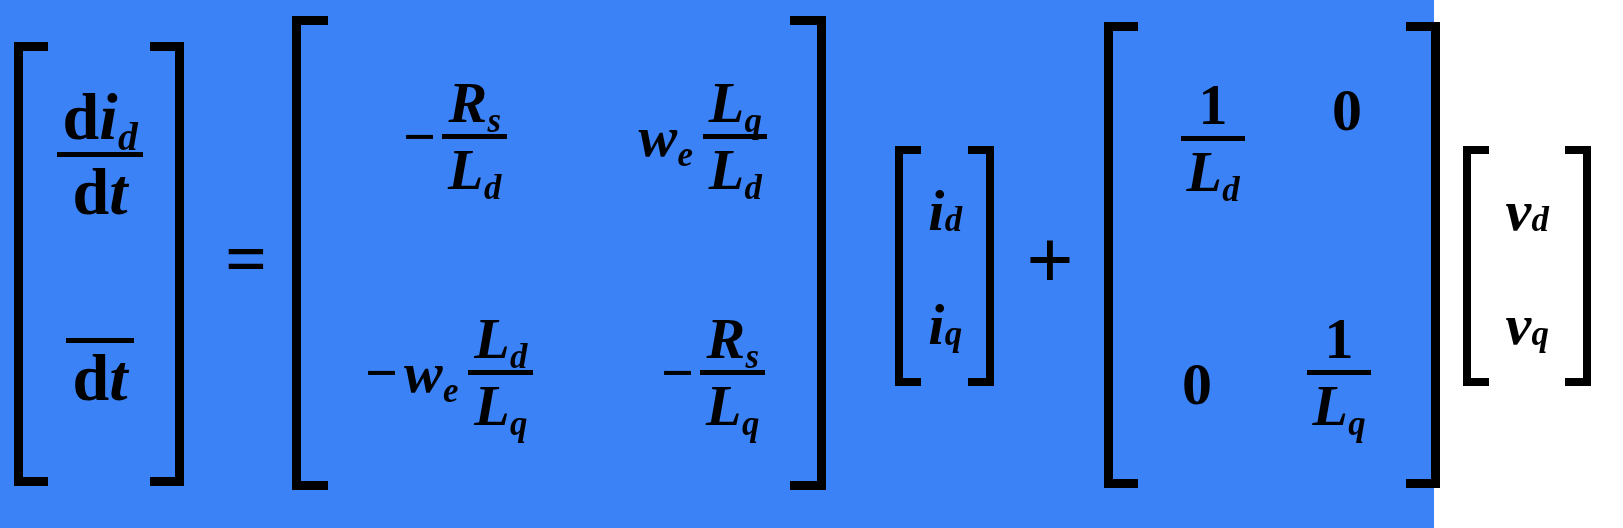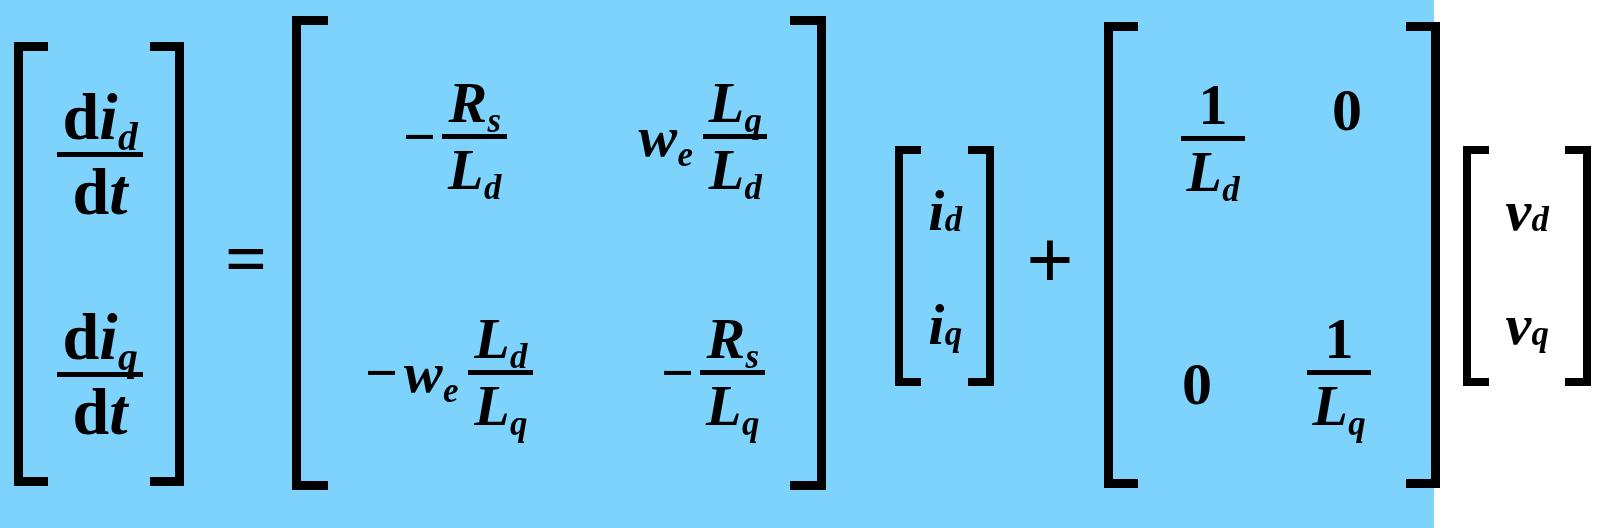--- a/index.html
+++ b/index.html
@@ -1,18 +1,18 @@
 <!DOCTYPE html>
 <html><head>
 <meta charset="utf-8">
 <style>
   html,body{margin:0;padding:0;background:#fff;}
   body{width:1623px;height:528px;overflow:hidden;
        font-family:"Liberation Serif","DejaVu Serif",serif;color:#000;}
-  #stage{position:relative;width:1434px;height:528px;background:#7dd3fc;}
+  #stage{position:relative;width:1434px;height:528px;background:#3b82f6;}
 
   
   .brk{position:absolute;box-sizing:border-box;}
   .brk.left{border-left:9px solid #000;border-top:9px solid #000;border-bottom:9px solid #000;}
   .brk.right{border-right:9px solid #000;border-top:9px solid #000;border-bottom:9px solid #000;}
   .brk.thin.left{border-left:8px solid #000;border-top:8px solid #000;border-bottom:8px solid #000;}
   .brk.thin.right{border-right:8px solid #000;border-top:8px solid #000;border-bottom:8px solid #000;}
 
   
   .mi{font-style:italic;font-weight:700;}
@@ -49,23 +49,20 @@
       </span>
       <span class="bar"></span>
       <span class="den">
         <span class="mr">d</span><span class="mi">t</span>
       </span>
     </span>
   </div>
 
   <div class="cell" style="left:48px;top:268px;width:104px;height:212px;font-size:66px;">
     <span class="frac">
-      <span class="num">
-        <span class="mr">d</span><span class="mi">i</span><span class="sub">q</span>
-      </span>
       <span class="bar"></span>
       <span class="den">
         <span class="mr">d</span><span class="mi">t</span>
       </span>
     </span>
   </div>
 
   <div class="sym" style="left:225px;top:222px;font-size:74px;">=</div>
 
   <div class="brk left" style="left:292px;top:16px;width:36px;height:474px;"></div>

